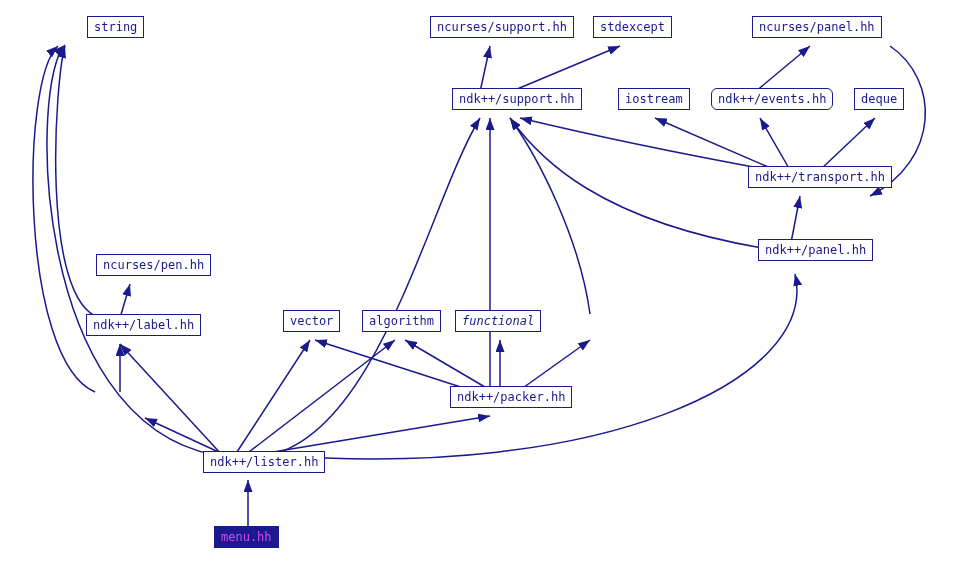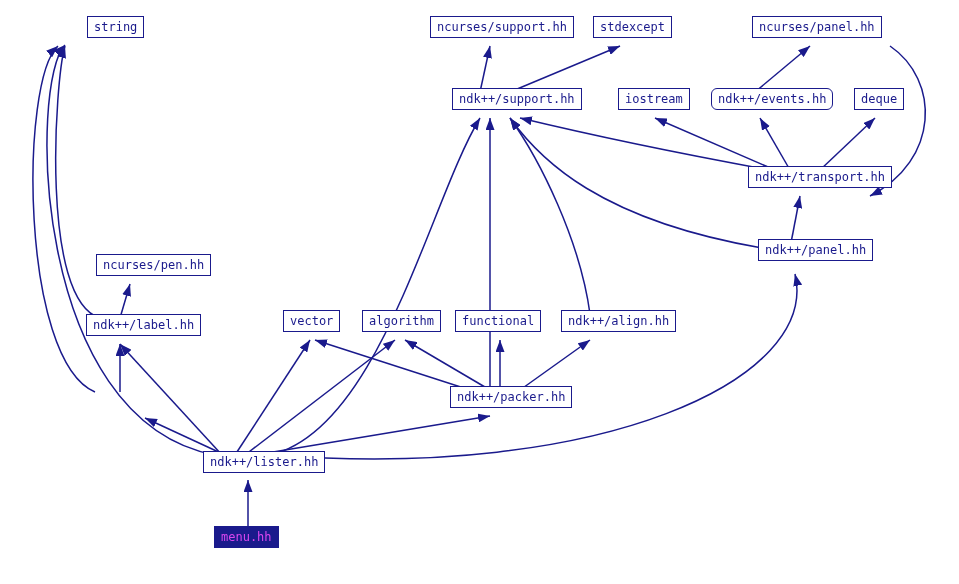--- a/index.html
+++ b/index.html
@@ -114,19 +114,18 @@
   <div class="node-box" style="left:752px; top:16px;">ncurses/panel.hh</div>
   <div class="node-box" style="left:452px; top:88px;">ndk++/support.hh</div>
   <div class="node-box" style="left:618px; top:88px;">iostream</div>
   <div class="node-box" style="left:711px; top:88px;border-radius:6px;">ndk++/events.hh</div>
   <div class="node-box" style="left:854px; top:88px;">deque</div>
   <div class="node-box" style="left:748px; top:166px;">ndk++/transport.hh</div>
   <div class="node-box" style="left:96px; top:254px;">ncurses/pen.hh</div>
   <div class="node-box" style="left:758px; top:239px;">ndk++/panel.hh</div>
   <div class="node-box" style="left:283px; top:310px;">vector</div>
   <div class="node-box" style="left:362px; top:310px;">algorithm</div>
-  <div class="node-box" style="left:455px; top:310px;">functional</div>
-  <div class="node-box" style="left:561px; top:310px;">ndk++/align.hh</div>
+  <div class="node-box" style="left:455px; top:310px;font-style:italic;">functional</div>
   <div class="node-box" style="left:86px; top:314px;">ndk++/label.hh</div>
   <div class="node-box" style="left:450px; top:386px;">ndk++/packer.hh</div>
   <div class="node-box" style="left:203px; top:451px;">ndk++/lister.hh</div>
   <div class="node-box filled" style="left:214px; top:526px;">menu.hh</div>
 </div>
 
 </body></html>

